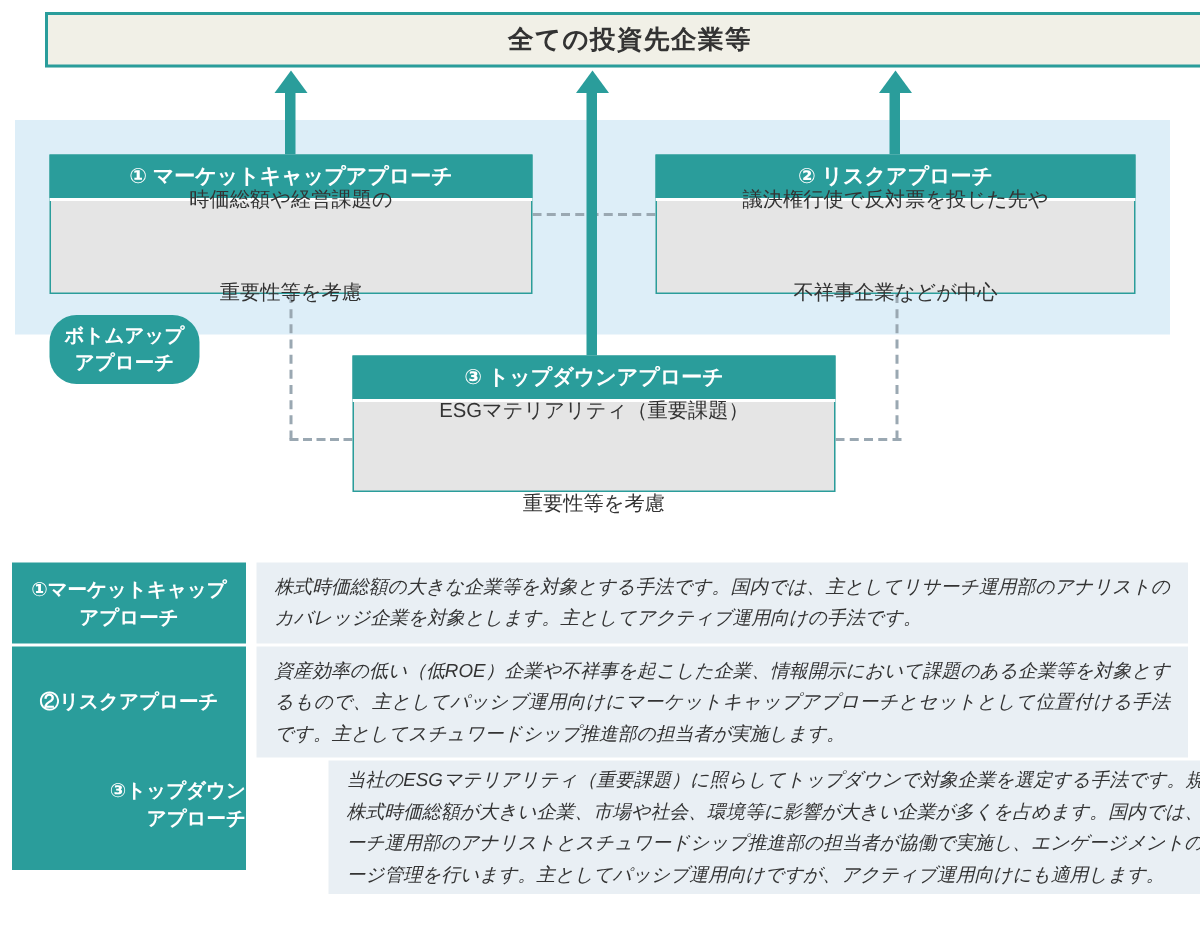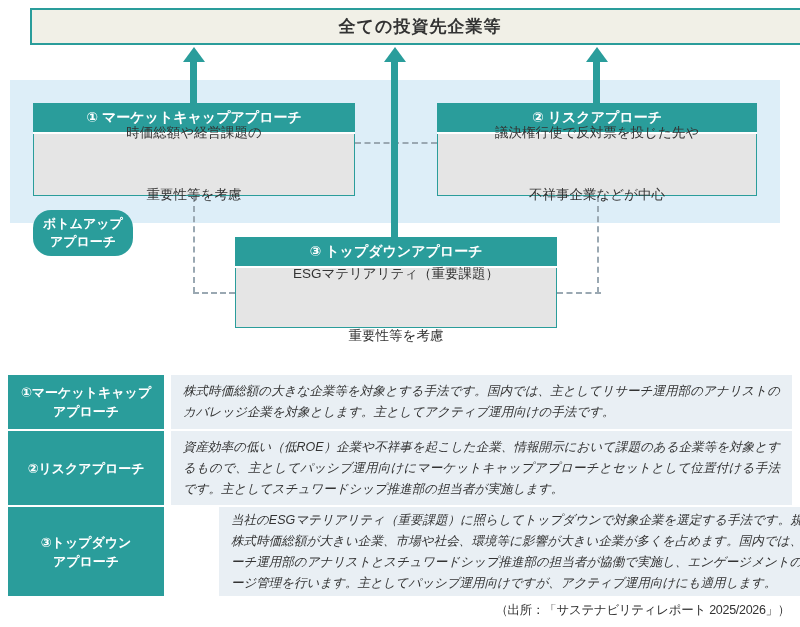--- a/index.html
+++ b/index.html
@@ -109,31 +109,30 @@
   <div>
 
     <div class="tcell-l" style="top:375px;height:54px;">
       <span>①マーケットキャップ</span>
       <span>アプローチ</span>
     </div>
     <div class="tcell-r" style="top:375px;height:54px;">
       <p>株式時価総額の大きな企業等を対象とする手法です。国内では、主としてリサーチ運用部のアナリストのカバレッジ企業を対象とします。主としてアクティブ運用向けの手法です。</p>
     </div>
 
-    <div class="tcell-l" style="top:431px;height:74px;">
+    <div class="tcell-l" style="top:431px;height:74px;font-family:Liberation Mono, monospace;">
       <span>②リスクアプローチ</span>
     </div>
     <div class="tcell-r" style="top:431px;height:74px;">
       <p>資産効率の低い（低ROE）企業や不祥事を起こした企業、情報開示において課題のある企業等を対象とするもので、主としてパッシブ運用向けにマーケットキャップアプローチとセットとして位置付ける手法です。主としてスチュワードシップ推進部の担当者が実施します。</p>
     </div>
 
-    <div class="tcell-l" style="top:507px;height:89px;">
+    <div class="tcell-l" style="top:491px;height:89px;align-items:flex-end;">
       <span>③トップダウン</span>
       <span>アプローチ</span>
     </div>
     <div class="tcell-r" style="top:507px;height:89px;margin-left:48px;">
       <p>当社のESGマテリアリティ（重要課題）に照らしてトップダウンで対象企業を選定する手法です。規模や株式時価総額が大きい企業、市場や社会、環境等に影響が大きい企業が多くを占めます。国内では、リサーチ運用部のアナリストとスチュワードシップ推進部の担当者が協働で実施し、エンゲージメントのステージ管理を行います。主としてパッシブ運用向けですが、アクティブ運用向けにも適用します。</p>
     </div>
   </div>
 
-  <div class="source">（出所：「サステナビリティレポート 2025/2026」）</div>
 
 </div>
 
 </body></html>

